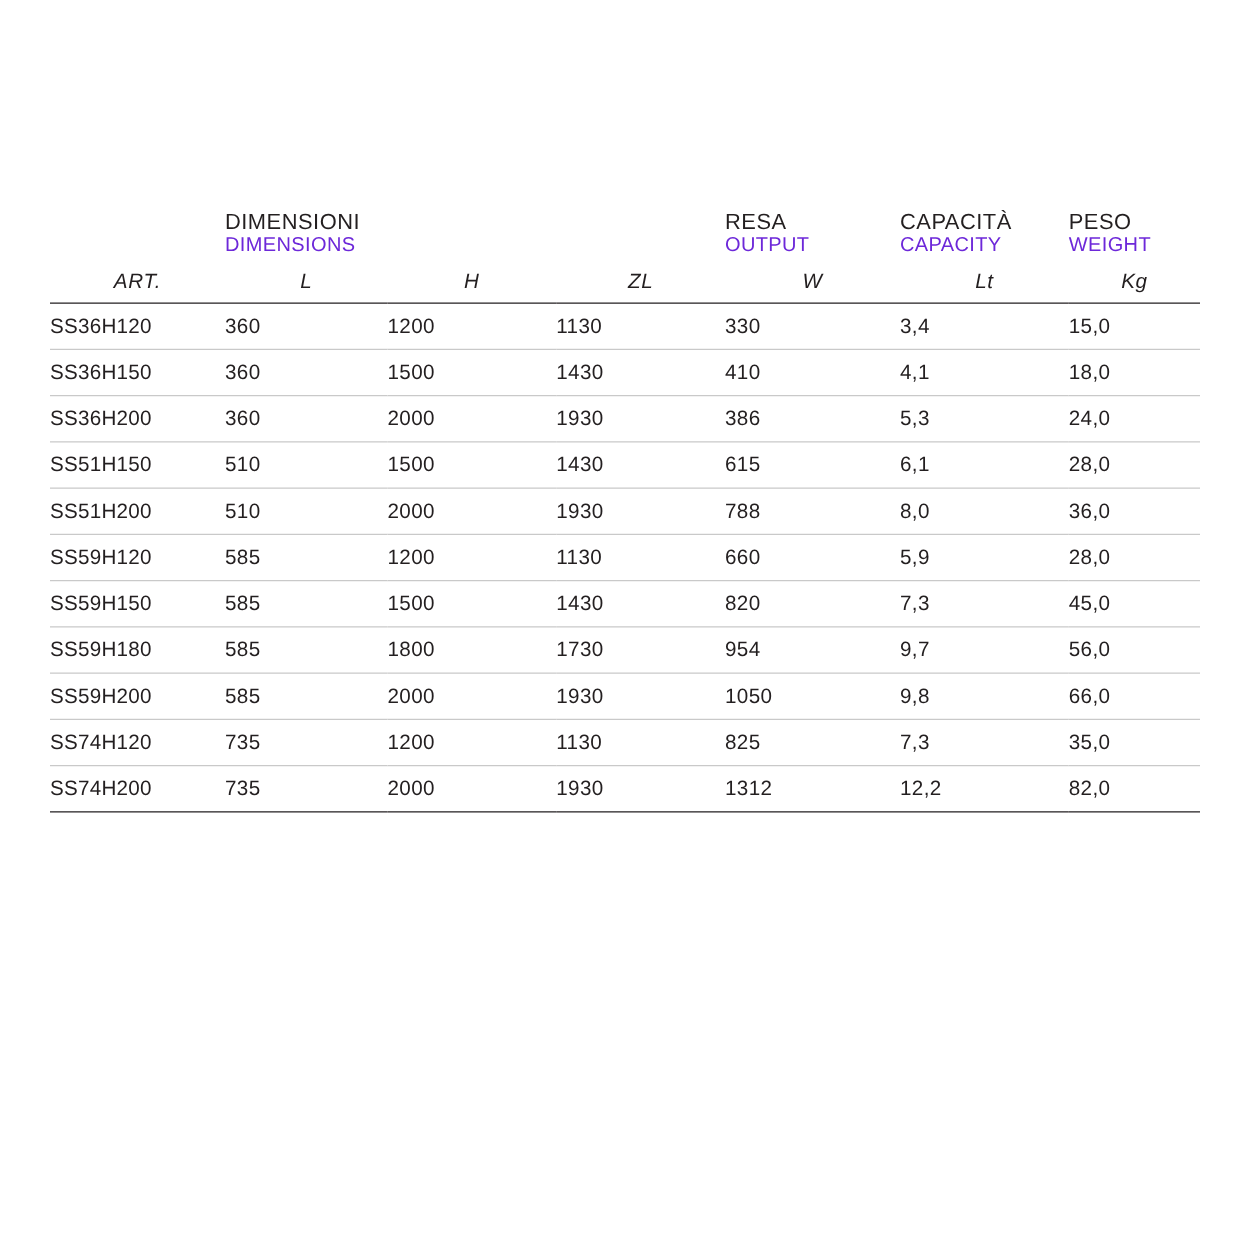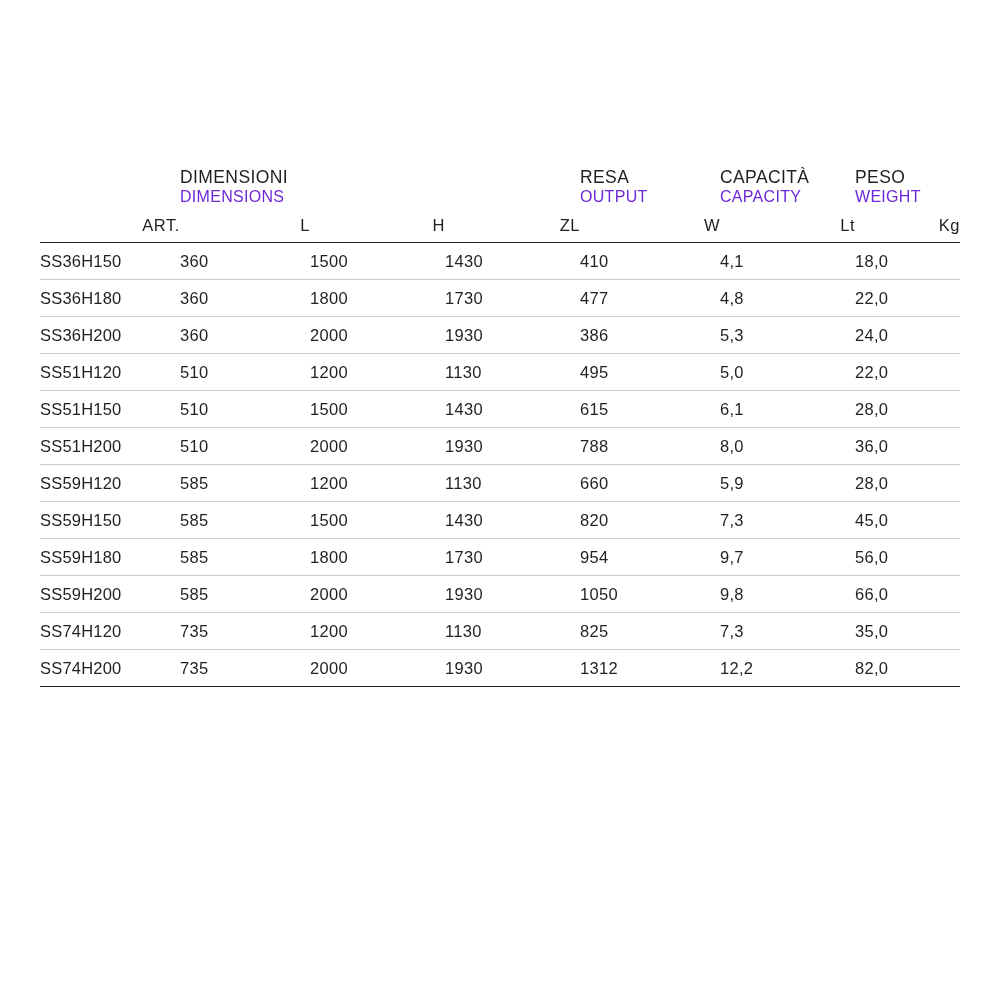--- a/index.html
+++ b/index.html
@@ -52,27 +52,28 @@
   }
   .group-en {
     display: block;
     font-size: 16px;
     letter-spacing: 0.3px;
     color: #6d28d9;
     line-height: 1.12;
   }
   .sub-row th {
     padding: 8px 0 7px 0;
-    text-align: right;
+    text-align: center;
     font-weight: normal;
     font-size: 16.5px;
     letter-spacing: 0.5px;
     color: #231f20;
     border-bottom: 1.6px solid #231f20;
     vertical-align: bottom;
+    font-style: italic;
   }
   .sub-row th.art-head {
     font-size: 16.5px;
     letter-spacing: 0.6px;
   }
   tbody td {
     border-bottom: 1px solid #c9c9c9;
     padding: 9px 0 8px 0;
     font-size: 16.5px;
     letter-spacing: 0.3px;
@@ -138,54 +139,45 @@
         <th>L</th>
         <th>H</th>
         <th>ZL</th>
         <th>W</th>
         <th>Lt</th>
         <th>Kg</th>
       </tr>
     </thead>
     <tbody>
       <tr>
+        <td class="art">SS36H120</td>
+        <td>360</td>
+        <td>1200</td>
+        <td>1130</td>
+        <td>330</td>
+        <td>3,4</td>
+        <td>15,0</td>
+      </tr>
+      <tr>
         <td class="art">SS36H150</td>
         <td>360</td>
         <td>1500</td>
         <td>1430</td>
         <td>410</td>
         <td>4,1</td>
         <td>18,0</td>
       </tr>
       <tr>
-        <td class="art">SS36H180</td>
-        <td>360</td>
-        <td>1800</td>
-        <td>1730</td>
-        <td>477</td>
-        <td>4,8</td>
-        <td>22,0</td>
-      </tr>
-      <tr>
         <td class="art">SS36H200</td>
         <td>360</td>
         <td>2000</td>
         <td>1930</td>
         <td>386</td>
         <td>5,3</td>
         <td>24,0</td>
-      </tr>
-      <tr>
-        <td class="art">SS51H120</td>
-        <td>510</td>
-        <td>1200</td>
-        <td>1130</td>
-        <td>495</td>
-        <td>5,0</td>
-        <td>22,0</td>
       </tr>
       <tr>
         <td class="art">SS51H150</td>
         <td>510</td>
         <td>1500</td>
         <td>1430</td>
         <td>615</td>
         <td>6,1</td>
         <td>28,0</td>
       </tr>

